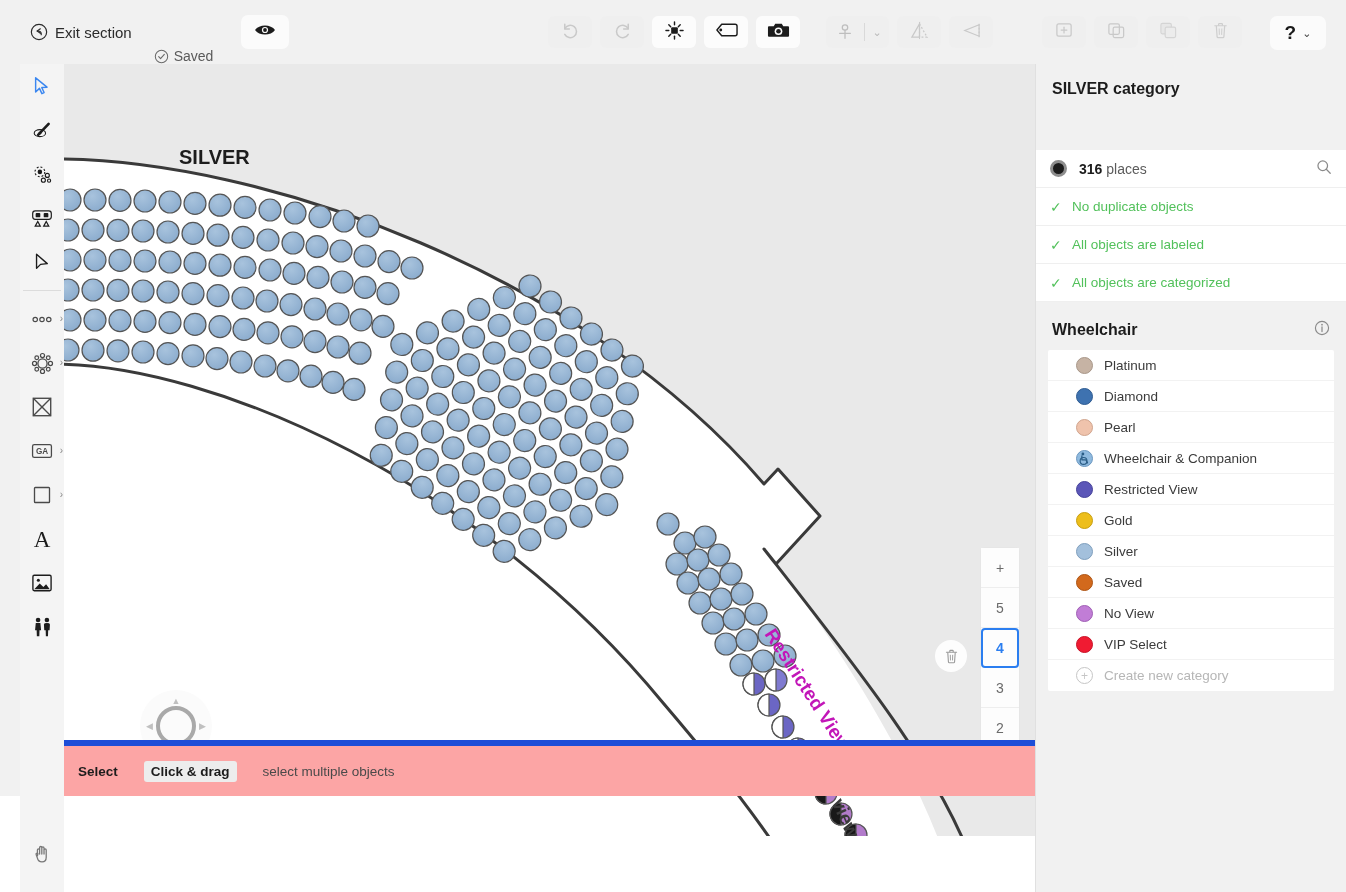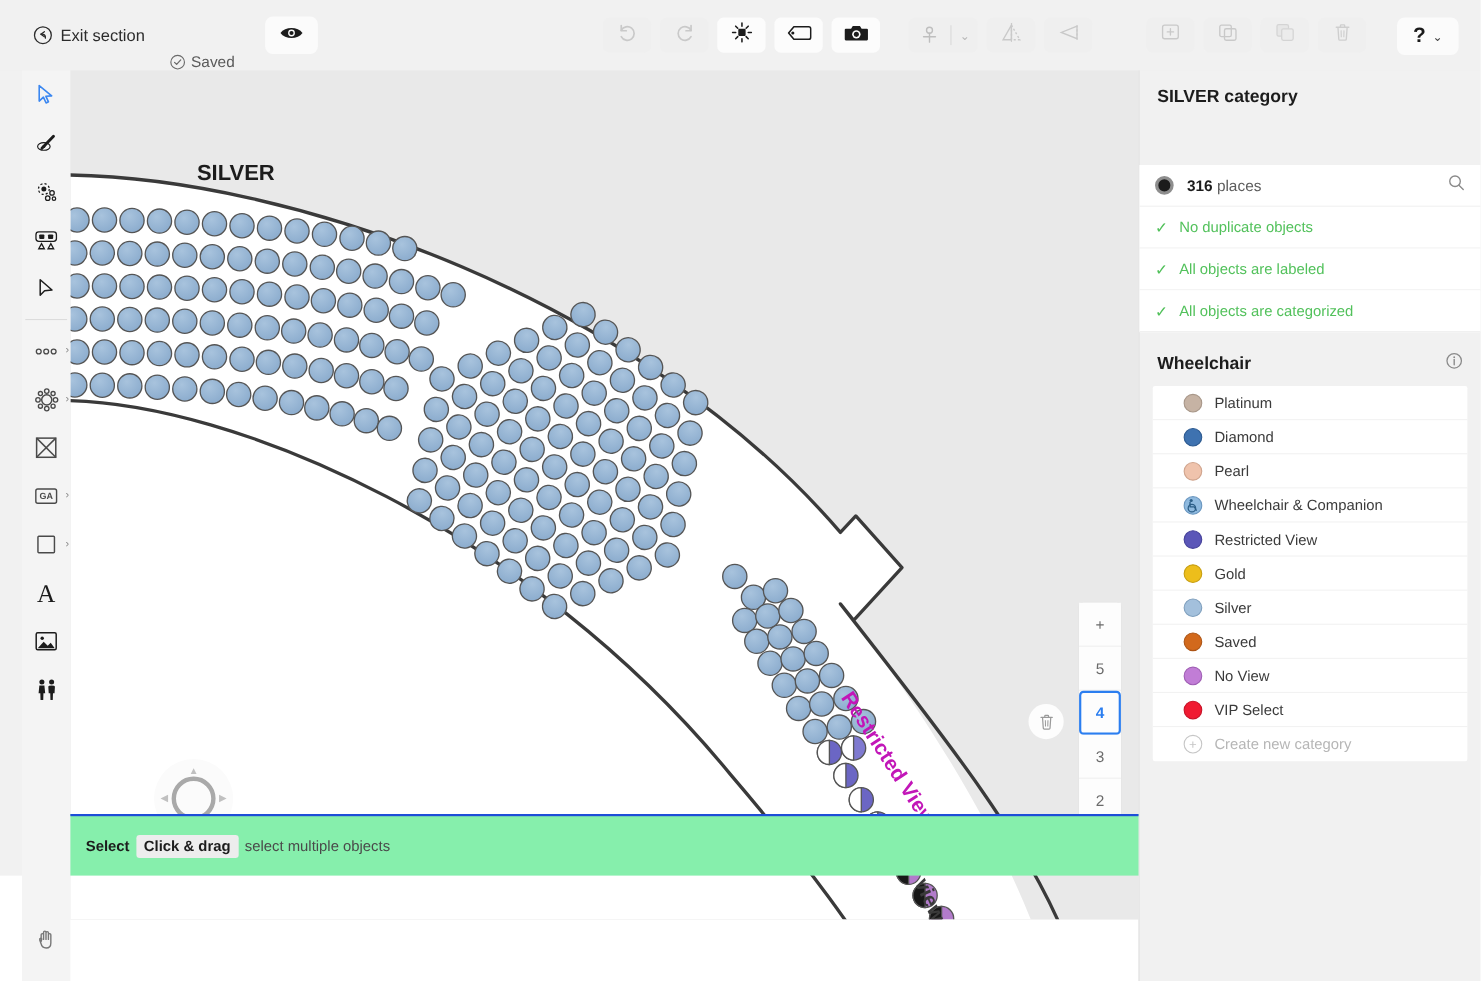--- a/index.html
+++ b/index.html
@@ -179,22 +179,22 @@
   .cat-row.new .cat-label { color: #b6b6b6; text-align: center; }
   .plus-circle {
     width: 17px; height: 17px; border-radius: 50%; border: 1px solid #c6c6c6;
     margin-right: 11px; flex: none; display:flex; align-items:center;
     justify-content:center; font-size: 12px; color: #c6c6c6; line-height: 1;
   }
 
   
   .statusbar {
     position: absolute; left: 64px; bottom: 0; width: 971px; height: 56px;
-    background: #86efac; display: flex; align-items: center; padding-left: 14px;
-    gap: 6px; border-top: 2px solid #1d4ed8;
+    background: #fca5a5; display: flex; align-items: center; padding-left: 14px;
+    gap: 26px; border-top: 6px solid #1d4ed8;
   }
   .st-bold { font-size: 13.5px; font-weight: bold; color: #1c1c1c; }
   .st-key {
     font-size: 13.5px; font-weight: bold; color: #1c1c1c;
     background: #ededed; border-radius: 3px; padding: 3px 7px;
   }
   .st-desc { font-size: 13.5px; color: #4a4a4a; }
 </style>
 </head>
 <body>

